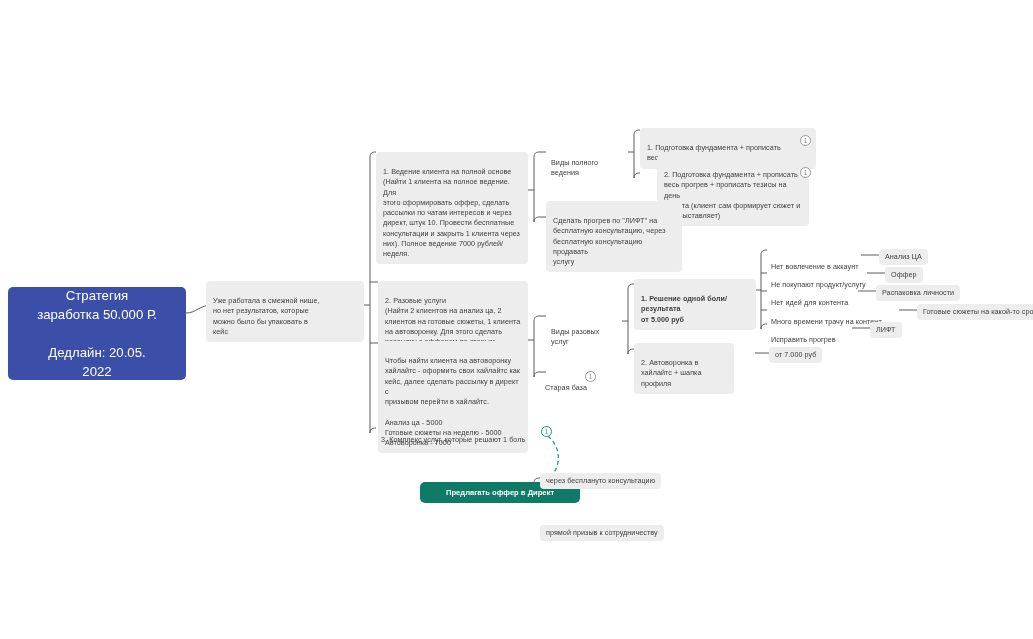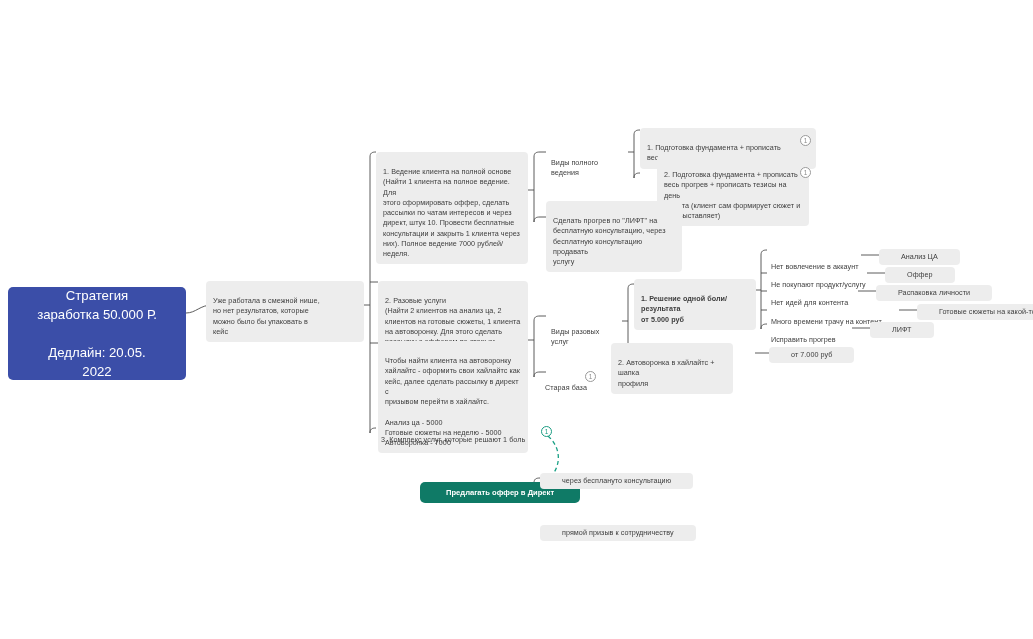--- a/index.html
+++ b/index.html
@@ -31,21 +31,21 @@
     line-height: 1.42;
     white-space: pre-line;
     letter-spacing: 0.05px;
   }
   .node.plain {
     background: transparent;
     padding: 3px 5px;
   }
   .node.chip {
     background: #ededed;
-    padding: 3px 22px;
+    padding: 3px 6px;
     white-space: nowrap;
   }
   .root {
     position: absolute;
     background: #3b4ea8;
     color: #ffffff;
     border-radius: 5px;
     text-align: center;
     font-size: 13.2px;
     line-height: 1.45;
@@ -246,21 +246,21 @@
 
   <div class="node plain" style="left:546px; top:314px; width:78px;">
     <span>Виды разовых услуг</span>
   </div>
 
   <div class="node" style="left:634px; top:279px; width:122px;font-weight:bold;">
     <span>1. Решение одной боли/результата
 от 5.000 руб</span>
   </div>
 
-  <div class="node" style="left:611px; top:343px; width:122px;">
+  <div class="node" style="left:634px; top:343px; width:100px;">
     <span>2. Автоворонка в хайлайтс + шапка
 профиля</span>
   </div>
 
   <div class="node chip" style="left:769px; top:347px;">
     <span>от 7.000 руб</span>
   </div>
 
   <div class="node plain" style="left:540px; top:370px; width:58px;">
     <span>Старая база</span>

